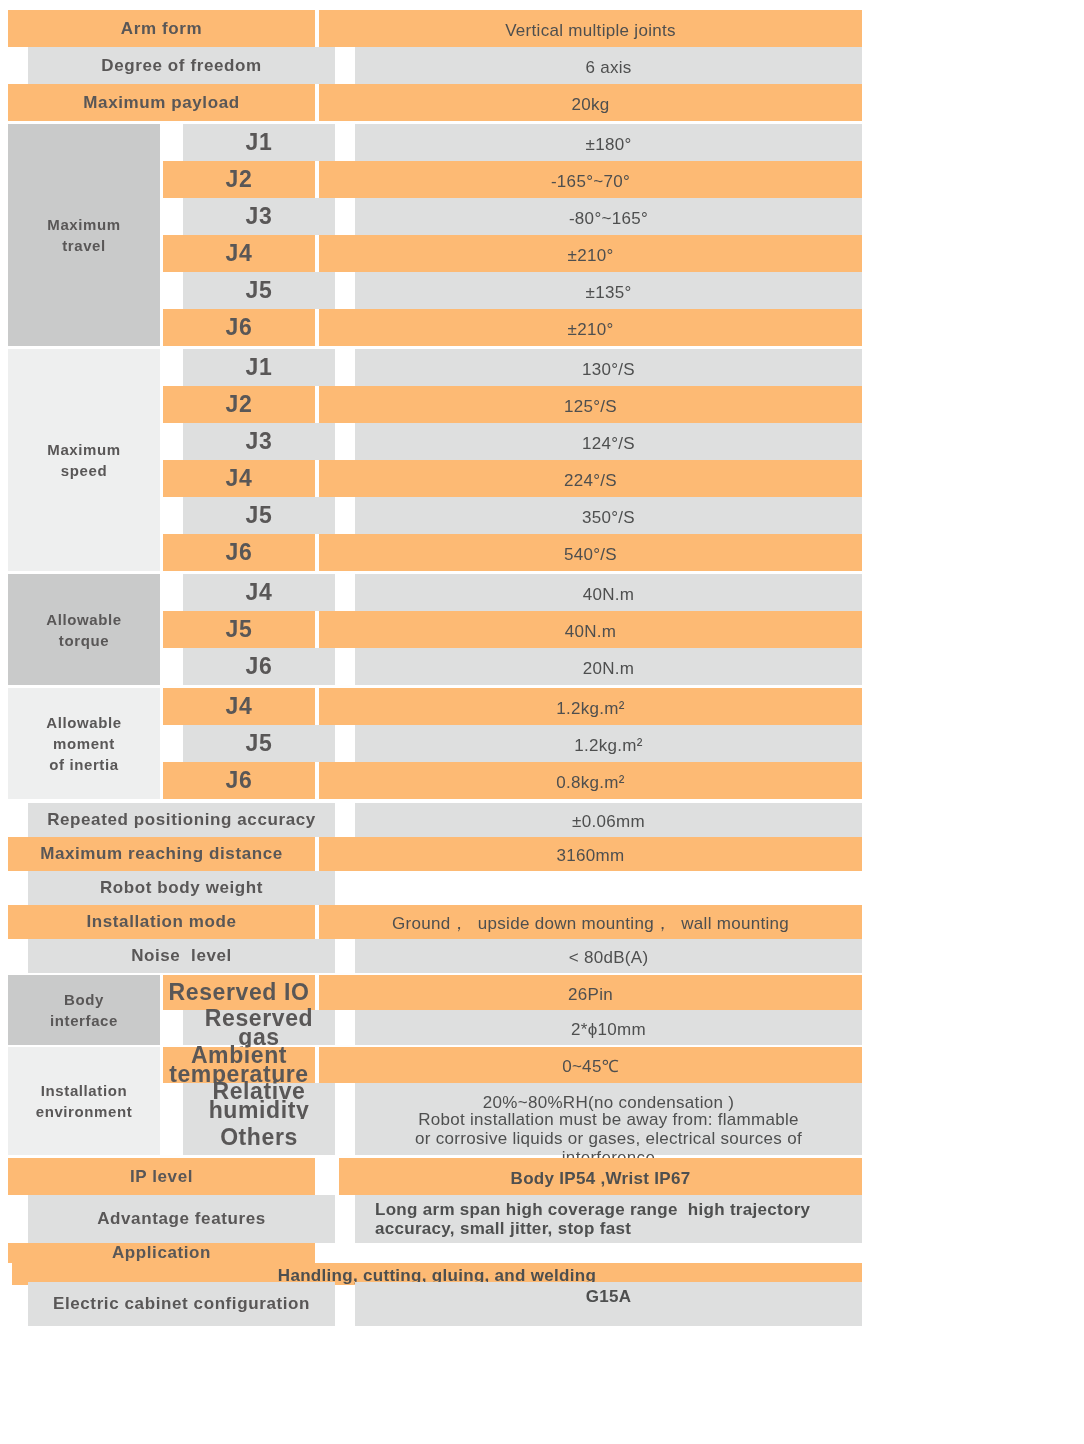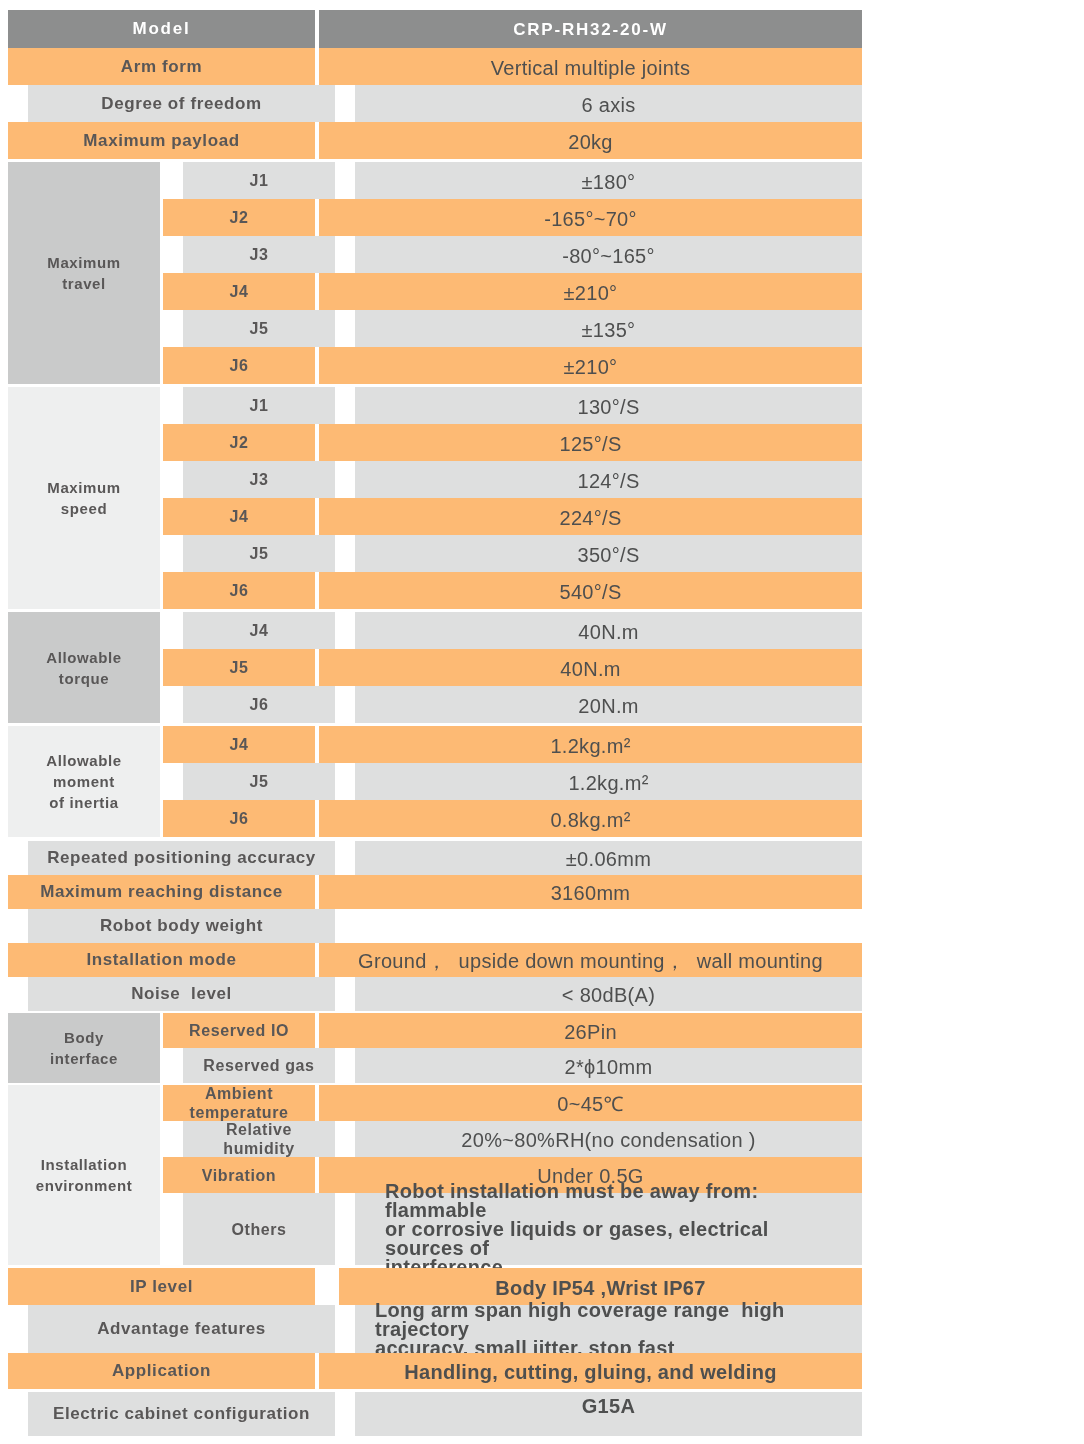--- a/index.html
+++ b/index.html
@@ -8,26 +8,26 @@
     font-family:"Liberation Sans",sans-serif;
     --hbg:#8d8e8e; --rowgray:#dedfdf; --gdark:#c9caca; --glight:#eeefef;
     --label:#595757; --value:#4e4f4f;
   }
   #spec-table{position:absolute;left:8px;top:10px;width:854px;}
   .row{display:flex;}
   .cell{display:flex;align-items:center;justify-content:center;text-align:center;
         box-sizing:border-box;white-space:pre-wrap;}
   .lab{width:307px;font-weight:bold;font-size:17px;letter-spacing:.6px;
        color:var(--label);line-height:20px;}
-  .val{flex:1;margin-left:4px;font-size:20px;letter-spacing:.3px;
+  .val{flex:1;margin-left:4px;font-size:17px;letter-spacing:.3px;
        color:var(--value);padding-top:3px;line-height:19px;}
   .grp{width:152px;margin-right:3px;font-weight:bold;font-size:15px;letter-spacing:.6px;
        color:var(--label);line-height:21px;display:flex;align-items:center;
        justify-content:center;text-align:center;box-sizing:border-box;white-space:pre-wrap;}
-  .sub{width:152px;font-weight:bold;font-size:16px;letter-spacing:.6px;
+  .sub{width:152px;font-weight:bold;font-size:23px;letter-spacing:.6px;
        color:var(--label);line-height:19px;}
   .group-block{display:flex;}
   .grows{flex:1;display:flex;flex-direction:column;}
   .bg-gray{background:var(--rowgray);margin-left:20px;}
   .bg-white{background:#fdba74;}
   .g-dark{background:var(--gdark);}
   .g-light{background:var(--glight);}
   .hdr{background:var(--hbg) !important;color:#ffffff !important;font-weight:bold;
        letter-spacing:1.8px;font-size:17px;padding-top:0;}
   
@@ -39,37 +39,31 @@
   #blk-moment{margin-top:3px;} #blk-moment .row{height:37px;}
   #blk-mid{margin-top:4px;}    #blk-mid .row{height:34px;}
   #blk-body{margin-top:2px;}   #blk-body .row{height:35px;}
   #blk-env{margin-top:2px;}    #blk-env .row{height:36px;}
   #blk-env .row:nth-child(4){height:72px;}
   #blk-env .row:nth-child(4) .val{justify-content:flex-start;text-align:left;
       padding:0 24px 0 30px;font-weight:bold;}
   #blk-bottom{margin-top:3px;}
   #blk-bottom .row:nth-child(1){height:37px;gap:20px;}
   #blk-bottom .row:nth-child(2){height:48px;}
-  #blk-bottom .row:nth-child(3){height:36px;}
+  #blk-bottom .row:nth-child(3){height:36px;flex-direction:column;}
   #blk-bottom .val{font-weight:bold;}
   #blk-bottom .row:nth-child(2) .val{justify-content:flex-start;text-align:left;
       padding:0 40px 0 20px;}
   #blk-electric{margin-top:3px;} #blk-electric .row{height:44px;}
   #blk-electric .val{align-items:flex-start;padding-top:5px;font-weight:bold;}
 </style>
 </head>
 <body style="--hbg: #8d8e8e; --rowgray: #dedfdf; --gdark: #c9caca; --glight: #eeefef; --label: #595757; --value: #4e4f4f;">
 
 <div id="spec-table">
-    <div id="blk-header">
-      <div class="row">
-        <div class="cell lab hdr">Model</div>
-        <div class="cell val hdr">CRP-RH32-20-W</div>
-      </div>
-    </div>
     <div id="blk-top">
       <div class="row">
         <div class="cell lab bg-white">Arm form</div>
         <div class="cell val bg-white">Vertical multiple joints</div>
       </div>
       <div class="row">
         <div class="cell lab bg-gray">Degree of freedom</div>
         <div class="cell val bg-gray">6 axis</div>
       </div>
       <div class="row">
@@ -217,24 +211,20 @@
           <div class="cell sub bg-white">Ambient
 temperature</div>
           <div class="cell val bg-white">0~45℃</div>
         </div>
         <div class="row">
           <div class="cell sub bg-gray">Relative
 humidity</div>
           <div class="cell val bg-gray">20%~80%RH(no condensation )</div>
         </div>
         <div class="row">
-          <div class="cell sub bg-white">Vibration</div>
-          <div class="cell val bg-white">Under 0.5G</div>
-        </div>
-        <div class="row">
           <div class="cell sub bg-gray">Others</div>
           <div class="cell val bg-gray">Robot installation must be away from: flammable
 or corrosive liquids or gases, electrical sources of
 interference</div>
         </div>
       </div>
     </div>
     <div id="blk-bottom">
       <div class="row">
         <div class="cell lab bg-white">IP level</div>

